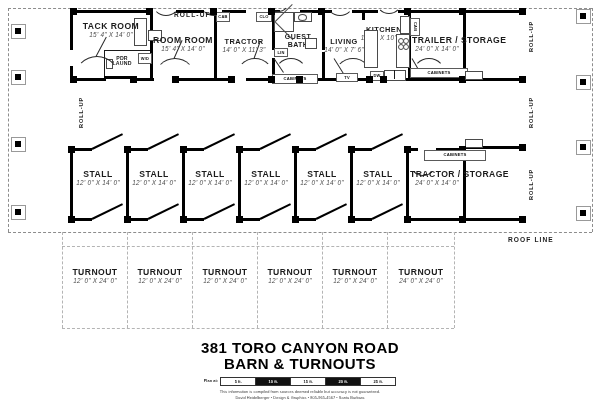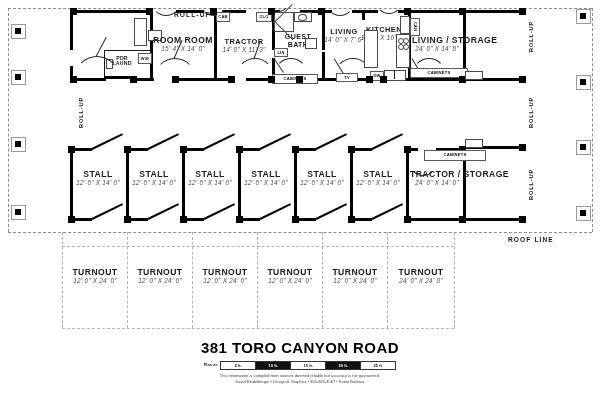--- a/index.html
+++ b/index.html
@@ -196,42 +196,46 @@
               border-color:transparent transparent #2a2a2a transparent;"></div>
   <div class="swing" style="left:266px;top:-12px;width:22px;height:22px;
               border-color:transparent transparent #2a2a2a transparent;"></div>
   <div class="swing" style="left:326px;top:-12px;width:26px;height:26px;
               border-color:transparent transparent #2a2a2a transparent;"></div>
   <div class="swing" style="left:376px;top:-12px;width:24px;height:24px;
               border-color:transparent transparent #2a2a2a transparent;"></div>
 
   <div class="hlabel" style="left:174px;top:11px;">ROLL-UP</div>
 
+  <div class="room" style="left:74px;top:22px;width:74px;">
+    <div class="nm">TACK ROOM</div>
+    <div class="dim">15' 4" X 14' 0"</div>
+  </div>
   <div class="room" style="left:152px;top:36px;width:62px;">
     <div class="nm">ROOM ROOM</div>
     <div class="dim">15' 4" X 14' 0"</div>
   </div>
   <div class="room small" style="left:216px;top:38px;width:56px;">
     <div class="nm">TRACTOR</div>
     <div class="dim">14' 0" X 11' 3"</div>
   </div>
   <div class="room small" style="left:274px;top:33px;width:48px;line-height:1.12;">
     <div class="nm" style="font-size:7px;">GUEST</div>
     <div class="nm" style="font-size:7px;">BATH</div>
   </div>
-  <div class="room small" style="left:324px;top:28px;width:40px;">
+  <div class="room small" style="left:324px;top:38px;width:40px;">
     <div class="nm">LIVING</div>
     <div class="dim">14' 0" X 7' 6"</div>
   </div>
   <div class="room small" style="left:358px;top:26px;width:52px;">
     <div class="nm">KITCHEN</div>
     <div class="dim">14' 0" X 10' 11"</div>
   </div>
   <div class="room" style="left:412px;top:36px;width:50px;">
-    <div class="nm">LIVING / STORAGE</div>
+    <div class="nm">TRAILER / STORAGE</div>
     <div class="dim">24' 0" X 14' 0"</div>
   </div>
 
   <div class="tag" style="left:216px;top:12px;width:12px;height:8px;">CAB</div>
   <div class="tag" style="left:256px;top:12px;width:14px;height:8px;">CLO</div>
   <div class="tag" style="left:274px;top:48px;width:12px;height:7px;">LIN</div>
   <div class="tag wide" style="left:272px;top:74px;width:44px;height:8px;">CABINETS</div>
   <div class="tag" style="left:336px;top:73px;width:20px;height:7px;">TV</div>
   <div class="tag" style="left:370px;top:71px;width:12px;height:8px;">DW</div>
   <div class="tag" style="left:410px;top:18px;width:8px;height:16px;
@@ -406,20 +410,21 @@
     <div class="nm">TURNOUT</div>
     <div class="dim">12' 0" X 24' 0"</div>
   </div>
   <div class="room" style="left:389px;top:268px;width:64px;">
     <div class="nm">TURNOUT</div>
     <div class="dim">24' 0" X 24' 0"</div>
   </div>
 
   <div id="titleblock">
     <div class="t1">381 TORO CANYON ROAD</div>
+    <div class="t2">BARN &amp; TURNOUTS</div>
 
     <div id="scalebar">
       <span class="cap">Plan at:</span>
       <span class="seg light">5 ft.</span>
       <span class="seg dark">10 ft.</span>
       <span class="seg light">15 ft.</span>
       <span class="seg dark">20 ft.</span>
       <span class="seg light">25 ft.</span>
     </div>
 

